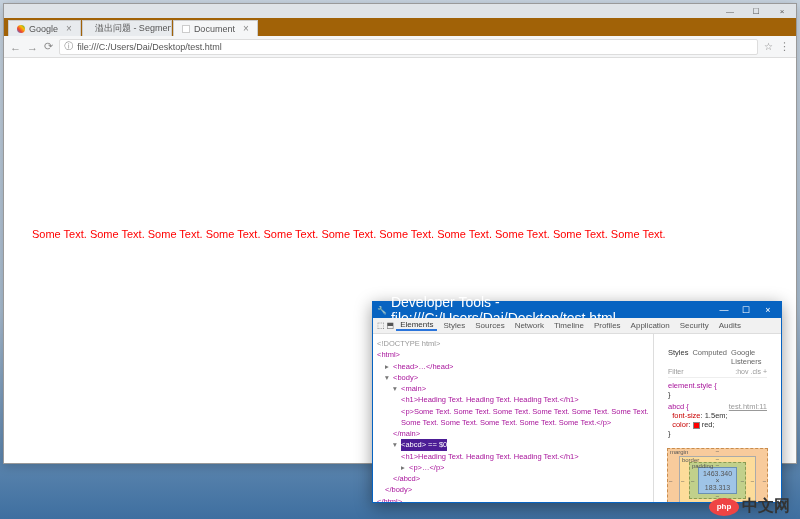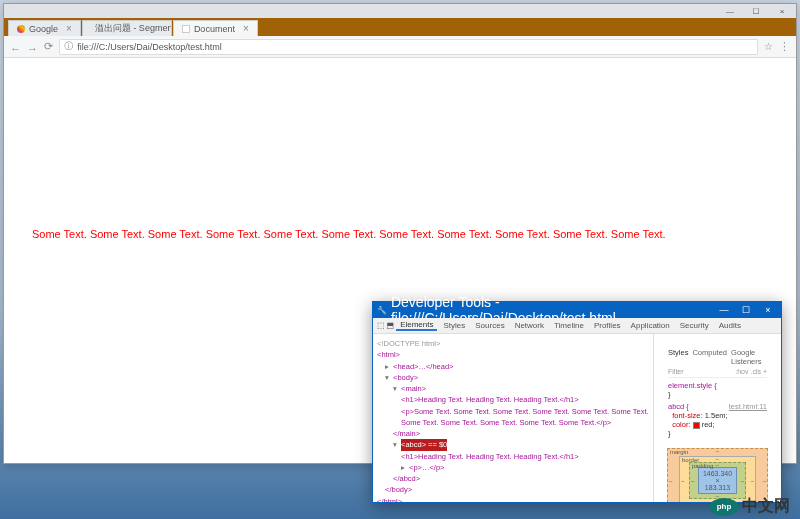--- a/index.html
+++ b/index.html
@@ -48,21 +48,21 @@
 .dt-title { height: 16px; background: #0763c1; color: #fff; display: flex; align-items: center; padding: 0 4px; gap: 4px; }
 .dt-title-text { flex: 1; font-size: 14px; }
 .dt-win-btn { width: 18px; text-align: center; font-size: 9px; }
 .dt-tabs { height: 16px; background: #f1f1f1; border-bottom: 1px solid #ddd; display: flex; align-items: center; gap: 2px; padding: 0 4px; font-size: 8px; color: #555; }
 .dt-tab { padding: 0 4px; cursor: default; }
 .dt-tab.active { color: #333; border-bottom: 2px solid #2a74db; }
 .dt-body { flex: 1; display: flex; overflow: hidden; justify-content: center; }
 .dt-elements { flex: 1; padding: 4px; font-family: Menlo, Consolas, monospace; font-size: 7.5px; line-height: 1.5; color: #333; overflow: auto; }
 .dt-elements .t-doctype { color: #999; }
 .dt-elements .t-tag { color: #a8149b; }
-.dt-elements .t-sel { background: #b91c1c; color: #fff; display: inline-block; }
+.dt-elements .t-sel { background: #4c1d95; color: #fff; display: inline-block; }
 .dt-elements .ind1 { padding-left: 8px; } .ind2 { padding-left: 16px; } .ind3 { padding-left: 24px; }
 .dt-elements .arrow { color: #777; margin-right: 2px; display: inline-block; width: 6px; }
 
 .dt-styles { width: 128px; border-left: 1px solid #ddd; padding: 14px; font-family: Menlo, Consolas, monospace; font-size: 7.5px; color: #333; display: flex; flex-direction: column; }
 .dt-styles-tabs { display: flex; gap: 4px; font-size: 7.5px; color: #666; margin-bottom: 2px; }
 .dt-styles-tabs .st-tab.active { color: #333; }
 .dt-filter { display: flex; justify-content: space-between; align-items: center; font-size: 7px; color: #999; border-bottom: 1px solid #eee; padding-bottom: 2px; }
 .dt-rule { margin-top: 3px; }
 .dt-rule .sel { color: #a8149b; }
 .dt-rule .prop { color: #c80000; }
@@ -77,21 +77,21 @@
 .bm-content { background: #9fc4e7; border: 1px solid #6a90b3; padding: 2px 4px; text-align: center; font-size: 7px; }
 .bm-label { position: absolute; top: 0; left: 2px; font-size: 6px; }
 .bm-dash { position: absolute; font-size: 6px; color: #555; }
 .bm-t { top: -1px; left: 50%; transform: translateX(-50%); }
 .bm-b { bottom: -1px; left: 50%; transform: translateX(-50%); }
 .bm-l { left: 1px; top: 50%; transform: translateY(-50%); }
 .bm-r { right: 1px; top: 50%; transform: translateY(-50%); }
 
 
 .wm { position: absolute; right: 10px; bottom: 2px; display: flex; align-items: center; gap: 3px; }
-.wm-ball { width: 30px; height: 18px; background: #0f766e; border-radius: 50%; color: #fff; font-size: 8px; display: flex; align-items: center; justify-content: center; font-weight: bold; }
+.wm-ball { width: 30px; height: 18px; background: #ef4444; border-radius: 50%; color: #fff; font-size: 8px; display: flex; align-items: center; justify-content: center; font-weight: bold; }
 .wm-text { font-size: 16px; color: #333; font-weight: bold; }
 </style>
 </head>
 <body>
 
 <div class="browser">
   <div class="titlebar">
     <div class="win-btn">—</div>
     <div class="win-btn">☐</div>
     <div class="win-btn">×</div>

